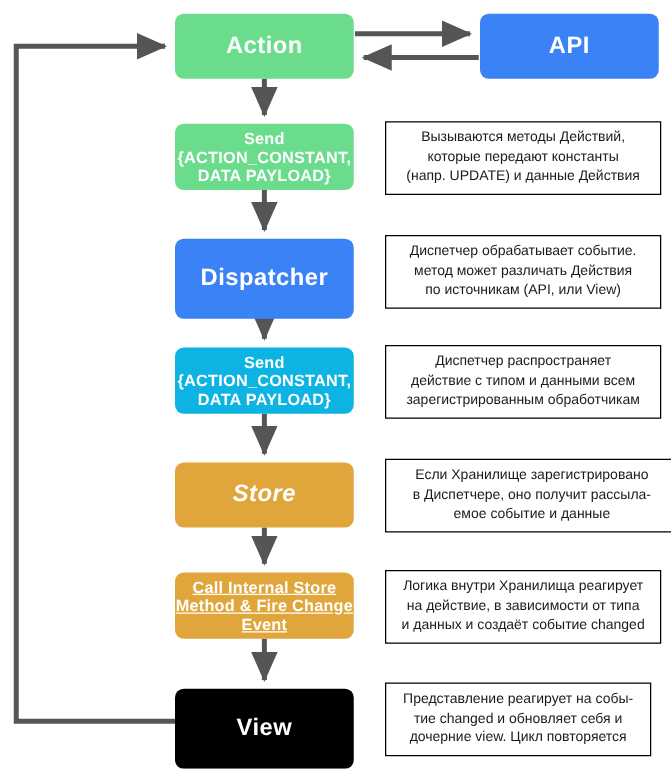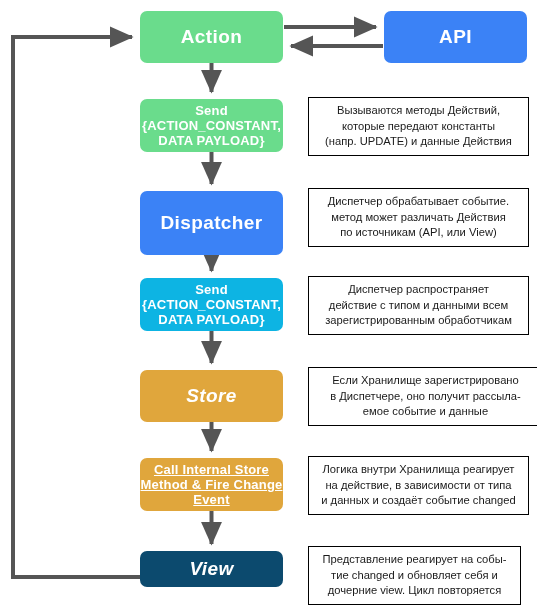--- a/index.html
+++ b/index.html
@@ -129,21 +129,21 @@
   <div class="node big" style="left:140px; top:370px; width:143px; height:52px; background:#E0A63C;font-style:italic;">
     <span>Store</span>
   </div>
 
   <div class="node small" style="left:140px; top:458px; width:143px; height:53px; background:#E0A63C;text-decoration:underline;">
     <span>Call Internal Store
 Method &amp; Fire Change
 Event</span>
   </div>
 
-  <div class="node big" style="left:140px; top:551px; width:143px; height:36px; background:#0c4a6e;font-style:italic;">
+  <div class="node big" style="left:140px; top:551px; width:143px; height:64px; background:#000000;">
     <span>View</span>
   </div>
 
   <div class="note" style="left:308px; top:97px; width:221px; height:59px;">
     <span>Вызываются методы Действий,
 которые передают константы
 (напр. UPDATE) и данные Действия</span>
   </div>
 
   <div class="note" style="left:308px; top:188px; width:221px; height:59px;">

